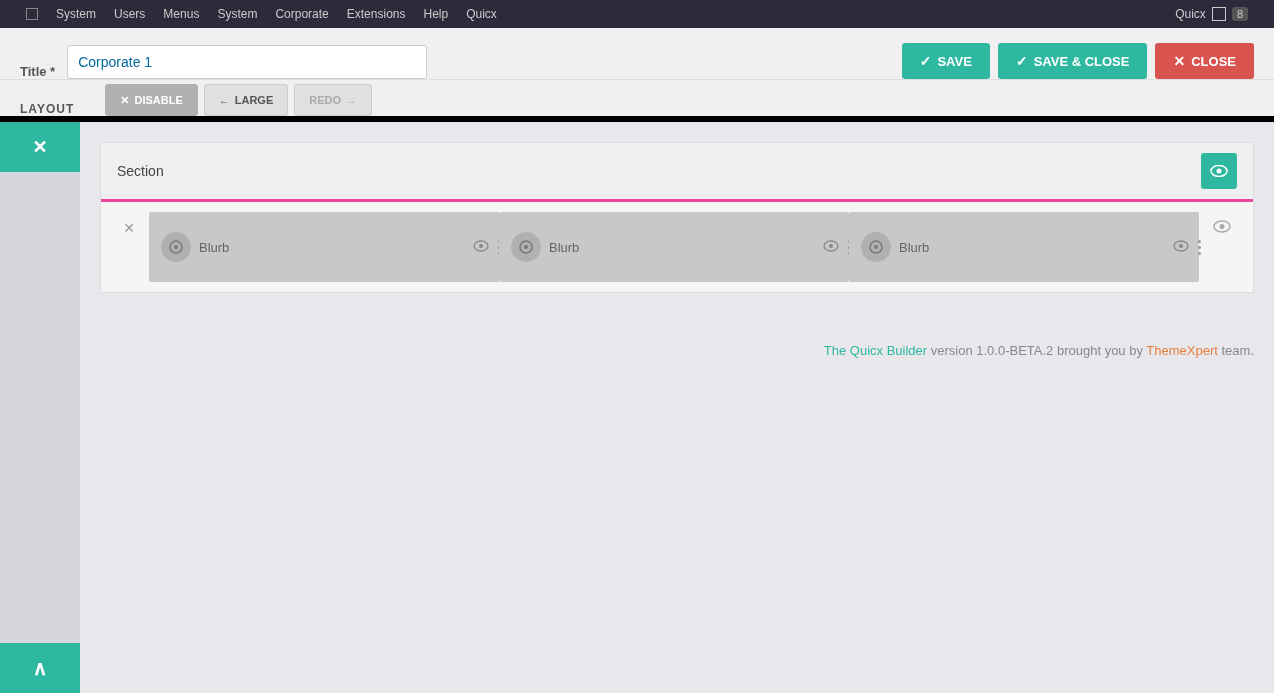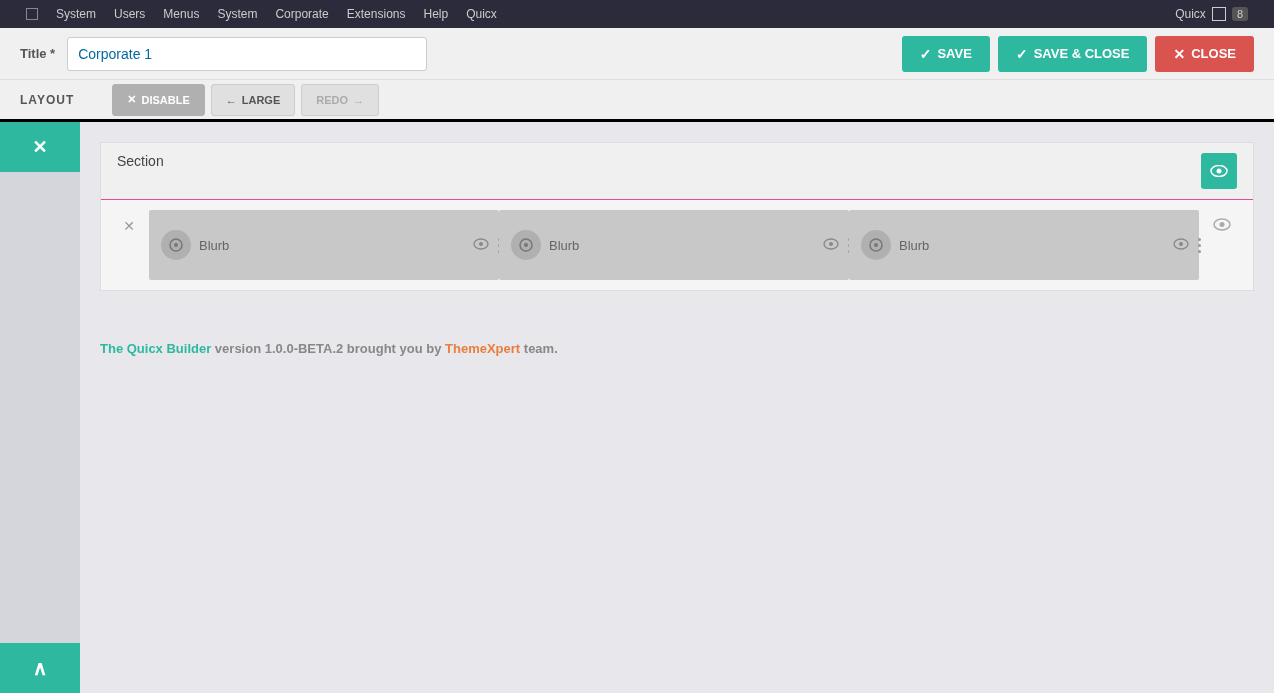--- a/index.html
+++ b/index.html
@@ -43,21 +43,21 @@
       width: 12px; height: 12px;
       border: 1px solid #888;
       display: inline-block;
     }
 
     
     .header-bar {
       background: #f0f0f0;
       height: 52px;
       display: flex;
-      align-items: center;
+      align-items: flex-end;
       padding: 0 20px;
       gap: 12px;
       border-bottom: 1px solid #ddd;
     }
     .title-label {
       font-size: 13px;
       color: #555;
       font-weight: bold;
     }
     .title-input {
@@ -101,24 +101,24 @@
     }
     .btn-icon {
       font-size: 14px;
     }
 
     
     .toolbar {
       background: #f0f0f0;
       height: 42px;
       display: flex;
-      align-items: center;
+      align-items: flex-end;
       padding: 0 20px;
-      gap: 8px;
-      border-bottom: 3px solid #000000;
+      gap: 1px;
+      border-bottom: 6px solid #000000;
     }
     .layout-label {
       font-size: 12px;
       font-weight: bold;
       color: #555;
       margin-right: 20px;
       letter-spacing: 1px;
     }
     .device-btns {
       display: flex;
@@ -214,22 +214,23 @@
     
     .section-block {
       background: #f5f5f5;
       border: 1px solid #ddd;
       margin-bottom: 20px;
     }
     .section-header {
       background: #f0f0f0;
       padding: 10px 16px;
       display: flex;
+      align-items: center;
       justify-content: space-between;
-      border-bottom: 1px solid #ec4899;
+      border-bottom: 3px solid #ec4899;
     }
     .section-title {
       font-size: 14px;
       color: #444;
     }
     .section-eye-btn {
       width: 36px;
       height: 36px;
       background: #2eb8a0;
       border: none;
@@ -328,25 +329,24 @@
     .blurb-drag-dot {
       width: 3px;
       height: 3px;
       background: #999;
       border-radius: 50%;
       align-self: center;
     }
 
     
     .footer-area {
-      text-align: left;
+      text-align: right;
       padding: 30px 0;
       color: #888;
       font-size: 13px;
-      font-weight: bold;
     }
     .footer-link { color: #2eb8a0; text-decoration: none; }
     .footer-link-orange { color: #e87e3e; text-decoration: none; }
   </style>
 </head>
 <body>
 
 <div class="top-nav">
   <span class="nav-square"></span>
   <span class="top-nav-item">System</span>

